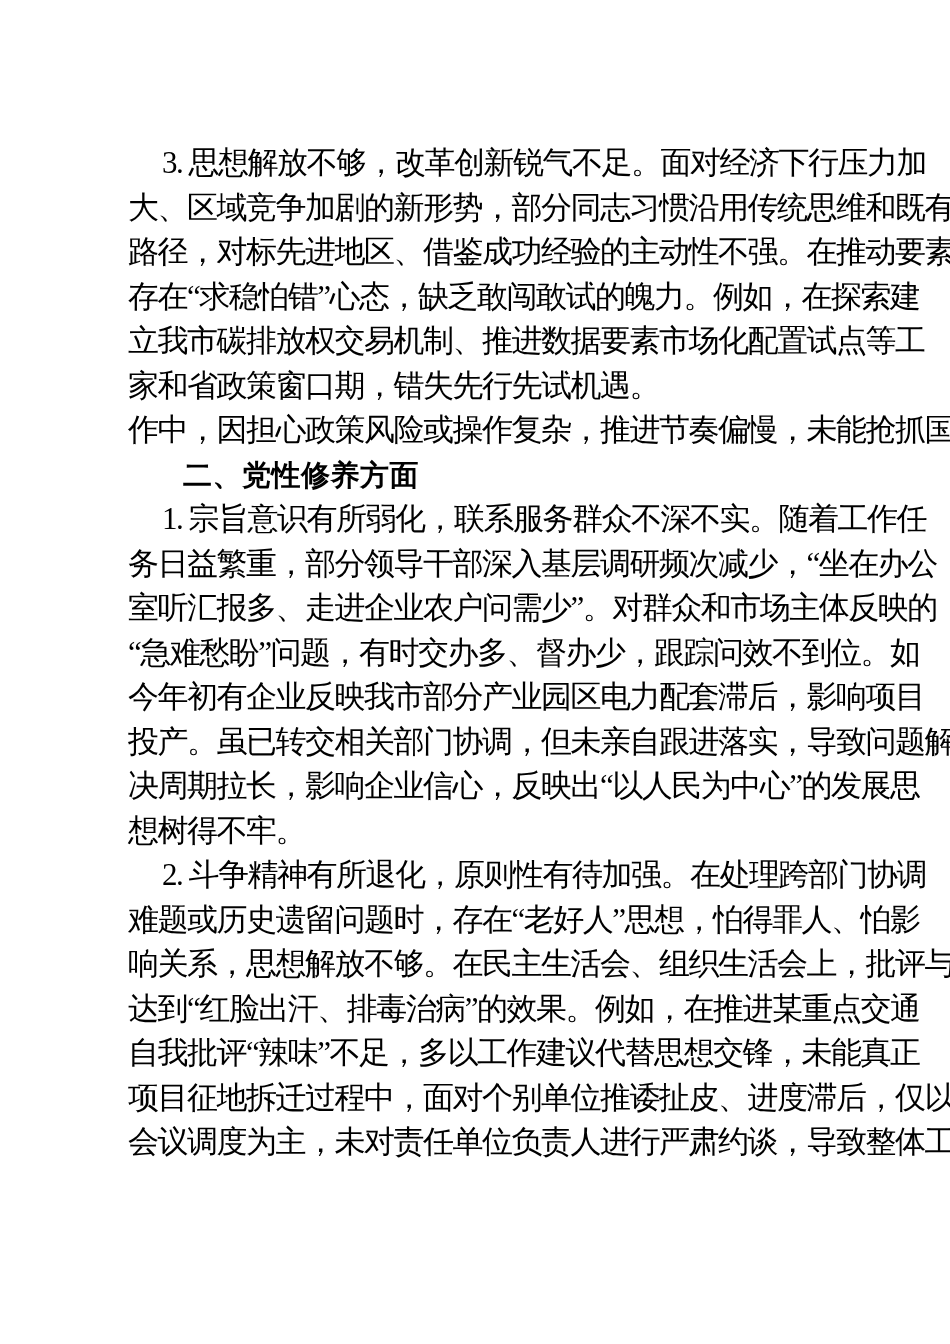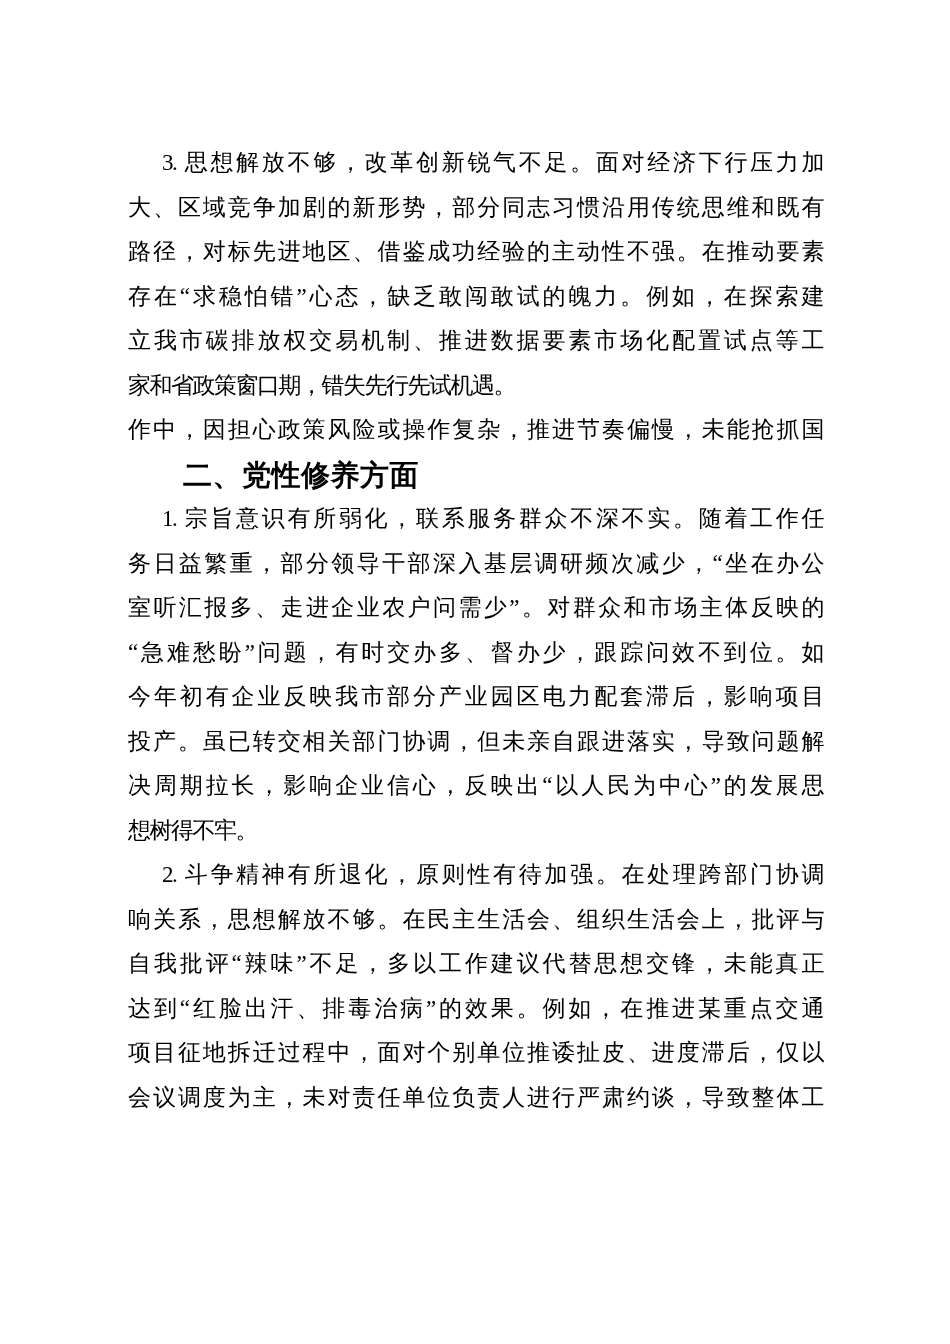--- a/index.html
+++ b/index.html
@@ -16,21 +16,21 @@
   .doc {
     position: absolute;
     left: 128px;
     top: 141px;
     width: 695px;
     color: #000000;
   }
   .ln {
     height: 44.5px;
     line-height: 44.5px;
-    font-size: 23px;
+    font-size: 31px;
     font-family: "Liberation Serif", "DejaVu Serif", serif;
     letter-spacing: -1.5px;
     text-align: justify;
     text-align-last: justify;
     white-space: nowrap;
     overflow: visible;
   }
   .ln.first {
     text-indent: 34px;
   }
@@ -62,18 +62,19 @@
   <div class="ln heading">二、党性修养方面</div>
   <div class="ln first">1. 宗旨意识有所弱化，联系服务群众不深不实。随着工作任</div>
   <div class="ln">务日益繁重，部分领导干部深入基层调研频次减少，“坐在办公</div>
   <div class="ln">室听汇报多、走进企业农户问需少”。对群众和市场主体反映的</div>
   <div class="ln">“急难愁盼”问题，有时交办多、督办少，跟踪问效不到位。如</div>
   <div class="ln">今年初有企业反映我市部分产业园区电力配套滞后，影响项目</div>
   <div class="ln">投产。虽已转交相关部门协调，但未亲自跟进落实，导致问题解</div>
   <div class="ln">决周期拉长，影响企业信心，反映出“以人民为中心”的发展思</div>
   <div class="ln last">想树得不牢。</div>
   <div class="ln first">2. 斗争精神有所退化，原则性有待加强。在处理跨部门协调</div>
+  <div class="ln">难题或历史遗留问题时，存在“老好人”思想，怕得罪人、怕影</div>
   <div class="ln">响关系，思想解放不够。在民主生活会、组织生活会上，批评与</div>
+  <div class="ln">达到“红脸出汗、排毒治病”的效果。例如，在推进某重点交通</div>
   <div class="ln">自我批评“辣味”不足，多以工作建议代替思想交锋，未能真正</div>
-  <div class="ln">达到“红脸出汗、排毒治病”的效果。例如，在推进某重点交通</div>
   <div class="ln">项目征地拆迁过程中，面对个别单位推诿扯皮、进度滞后，仅以</div>
   <div class="ln">会议调度为主，未对责任单位负责人进行严肃约谈，导致整体工</div>
 </div>
 
 </body></html>

